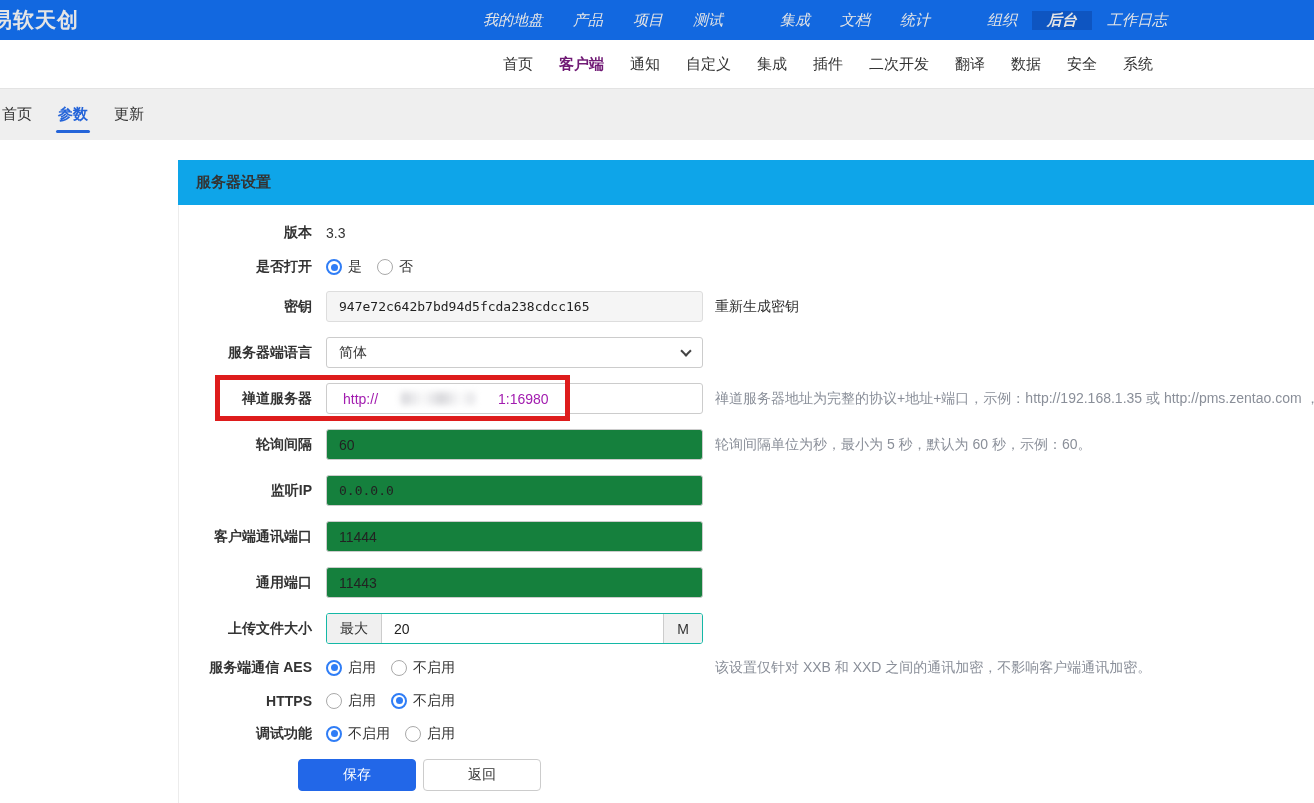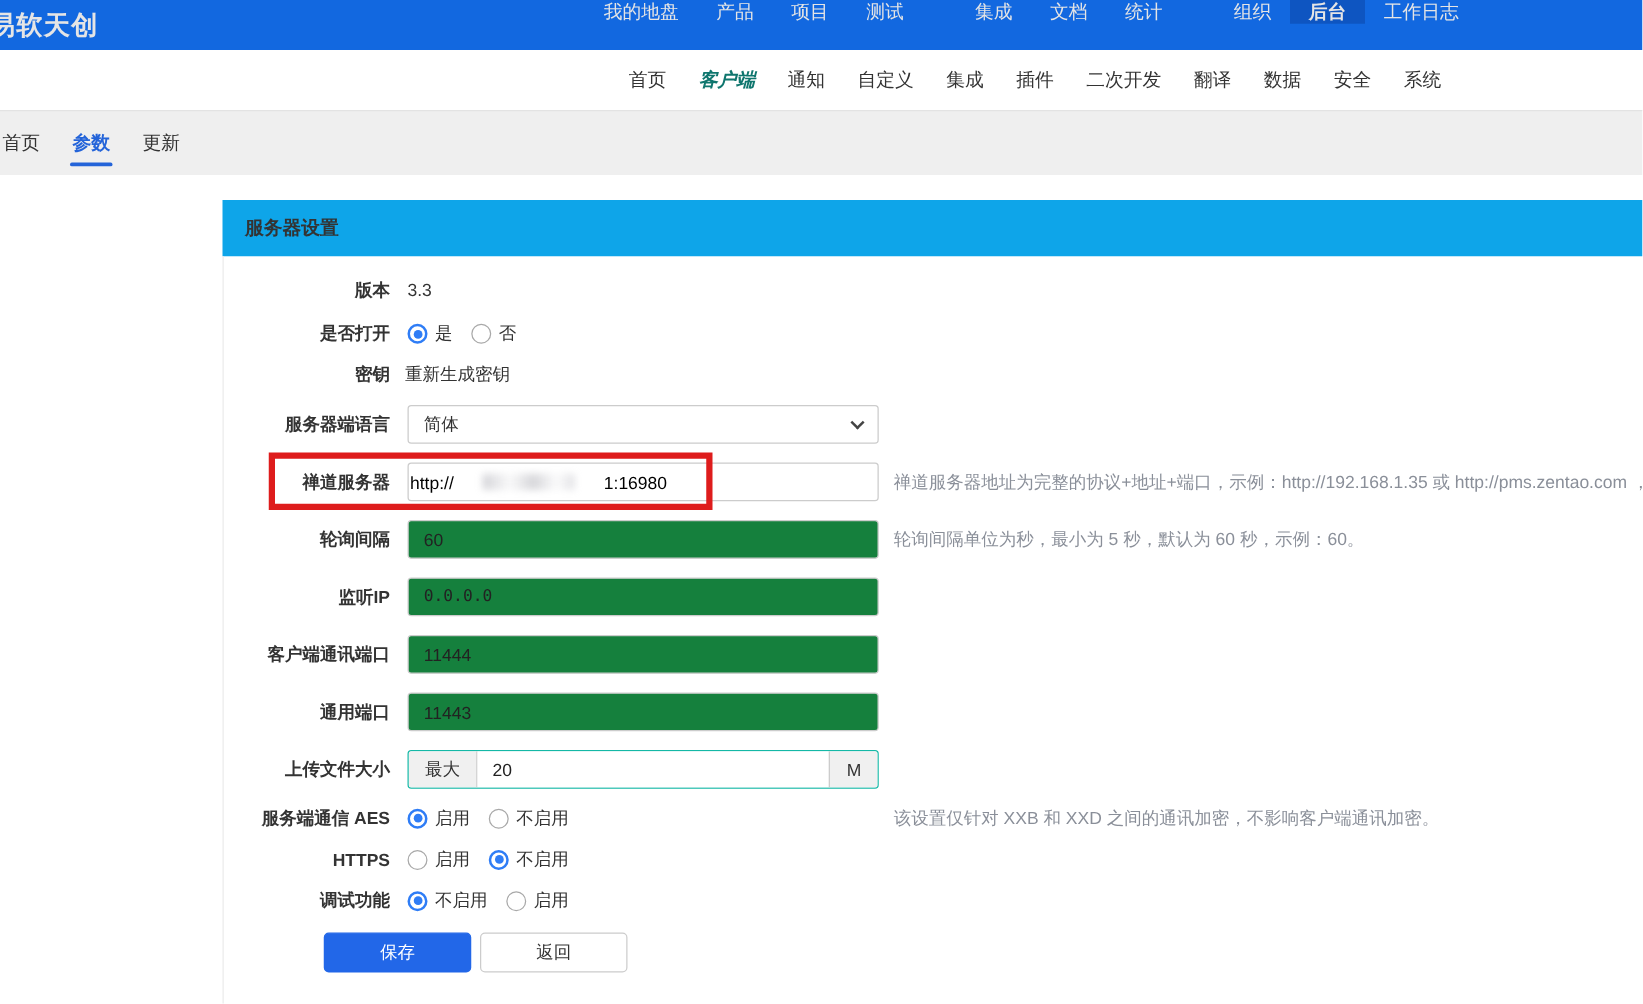--- a/index.html
+++ b/index.html
@@ -4,28 +4,28 @@
 <style>
   * { margin:0; padding:0; box-sizing:border-box; }
   html,body { width:1314px; height:803px; }
   body {
     position:relative; overflow:hidden; background:#fff;
     font-family:"Liberation Sans","DejaVu Sans",sans-serif; color:#333;
   }
   
   .topbar { height:40px; background:#1268e0; display:flex; align-items:stretch; color:#e5e5e5; }
   .logo { font-size:21px; font-weight:bold; margin-left:-9px; letter-spacing:1px; align-self:center; white-space:nowrap; }
-  .topbar-menu { display:flex; align-items:flex-start; margin-left:auto; margin-right:132px; }
+  .topbar-menu { display:flex; align-items:center; margin-left:auto; margin-right:132px;font-style:italic; }
   .topbar-item { display:flex; align-items:center; padding:0 15px; font-size:15px; cursor:pointer; white-space:nowrap; }
   .topbar-item.active { background:#0e55c1; font-weight:bold; }
   .topbar-divider { width:1px; background:rgba(255,255,255,.5); margin:10px 13px; }
   
   .subnav { height:48px; display:flex; align-items:center; justify-content:flex-end; padding-right:148px; background:#fff; }
   .subnav-item { padding:0 13px; font-size:15px; color:#333; cursor:pointer; white-space:nowrap; }
-  .subnav-item.active { color:#0f766e; font-weight:bold;font-style:italic; }
+  .subnav-item.active { color:#701a75; font-weight:bold; }
   
   .tabbar { height:52px; background:#efefef; border-top:1px solid #e3e3e3; display:flex; align-items:stretch; }
   .tab { display:flex; align-items:center; padding:0 13px; font-size:15px; color:#333; position:relative; cursor:pointer; }
   .tab:first-child { padding-left:2px; }
   .tab.active { color:#2464d9; font-weight:bold; }
   .tab.active .tab-underline { position:absolute; left:11px; right:11px; bottom:7px; height:3px; background:#2464d9; border-radius:2px; }
   .tab:first-child.active .tab-underline { left:1px; }
   
   .panel { margin-left:178px; margin-top:20px; }
   .panel-header { height:45px; background:#0ea5e9; display:flex; align-items:center; padding-left:18px; font-size:15px; font-weight:bold; color:#333; }
@@ -33,41 +33,41 @@
   
   .form-row { display:flex; align-items:center; margin-bottom:15px; position:relative; }
   .form-row.static, .form-row.radios { margin-bottom:14px; min-height:20px; }
   .form-row.radios-tight { margin-bottom:2px; min-height:31px; }
   .form-label { width:133px; flex-shrink:0; text-align:right; font-size:14px; font-weight:bold; color:#333; white-space:nowrap; }
   .control-col { margin-left:14px; width:377px; flex-shrink:0; position:relative; }
   .static-value { font-size:14px; color:#333; }
   input.text-input { width:100%; height:31px; border:1px solid #ccc; border-radius:3px; padding:0 12px; font-size:14px; color:#222; background:#15803d; outline:none; }
   input.mono { font-family:"DejaVu Sans Mono","Liberation Mono",monospace; font-size:13px; }
   input.readonly { background:#f5f5f5; border-color:#ddd; }
-  .fake-input { display:flex; align-items:center; width:100%; height:31px; border:1px solid #ccc; border-radius:3px; padding:0 1px; font-size:14px; color:#000000; background:#fff;gap:22px; }
+  .fake-input { display:flex; align-items:center; width:100%; height:31px; border:1px solid #ccc; border-radius:3px; padding:0 16px; font-size:14px; color:#a21caf; background:#fff;gap:22px; }
   .redacted-blur { display:inline-block; width:74px; height:13px; margin:0 1px; border-radius:2px;
     background:linear-gradient(90deg, rgba(150,150,160,.40), rgba(210,210,215,.12) 30%, rgba(140,140,150,.35) 55%, rgba(220,220,225,.10) 80%, rgba(160,160,170,.30));
     filter:blur(3px); }
   .select-box { display:flex; align-items:center; justify-content:space-between; width:100%; height:31px; border:1px solid #ccc; border-radius:3px; padding:0 12px; font-size:14px; background:#fff; cursor:pointer;text-align:right; }
   .chevron-down { width:8px; height:8px; border-right:2px solid #444; border-bottom:2px solid #444; transform:rotate(45deg); margin-top:-4px; }
   .input-group { display:flex; width:100%; height:31px; border:1px solid #14b8a6; border-radius:3px; overflow:hidden; background:#fff; }
   .input-addon { background:#f0f0f0; color:#333; font-size:14px; display:flex; align-items:center; padding:0 13px; flex-shrink:0; }
   .input-addon.left { border-right:1px solid #ccc; }
   .input-addon.right { border-left:1px solid #ccc; }
   .input-group input { border:none; outline:none; flex:1; padding:0 12px; font-size:14px; color:#222; min-width:0; }
   .help-text { margin-left:12px; font-size:14px; color:#8a8f99; white-space:nowrap; }
   .action-link { margin-left:12px; font-size:14px; color:#333; white-space:nowrap; cursor:pointer; text-decoration:none; }
   
   .radio-group { display:flex; align-items:center; font-size:14px; color:#333; }
   .radio-option { display:flex; align-items:center; margin-right:15px; cursor:pointer; }
   .radio-circle { width:16px; height:16px; border-radius:50%; border:1px solid #a9a9a9; background:#fff; margin-right:6px; position:relative; flex-shrink:0; }
   .radio-circle.checked { border:2px solid #2f7df6; }
   .radio-circle.checked::after { content:""; position:absolute; left:50%; top:50%; width:7px; height:7px; margin:-3.5px 0 0 -3.5px; border-radius:50%; background:#2f7df6; }
   
-  .button-row { margin-left:80px; margin-top:10px; display:flex; }
+  .button-row { margin-left:119px; margin-top:10px; display:flex; }
   .btn { height:32px; width:118px; border-radius:4px; font-size:14px; cursor:pointer; font-family:inherit; }
   .btn-save { background:#2267e8; border:1px solid #2267e8; color:#fff; }
   .btn-back { background:#fff; border:1px solid #ccc; color:#333; margin-left:7px; }
   
   .red-box { position:absolute; left:36px; top:-8px; width:355px; height:46px; border:5px solid #de1c1c; pointer-events:none; z-index:10; }
 </style>
 </head>
 <body>
 
 <div class="topbar">
@@ -137,20 +137,23 @@
         </span>
         <span class="radio-option">
           <span class="radio-circle"></span>
           <span>否</span>
         </span>
       </div>
     </div>
 
     <div class="form-row">
       <div class="form-label">密钥</div>
+      <div class="control-col">
+        <input class="text-input mono readonly" readonly="" value="947e72c642b7bd94d5fcda238cdcc165" style="">
+      </div>
       <a class="action-link" href="#">重新生成密钥</a>
     </div>
 
     <div class="form-row">
       <div class="form-label">服务器端语言</div>
       <div class="control-col">
         <div class="select-box">
           <span>简体</span>
           <span class="chevron-down"></span>
         </div>

